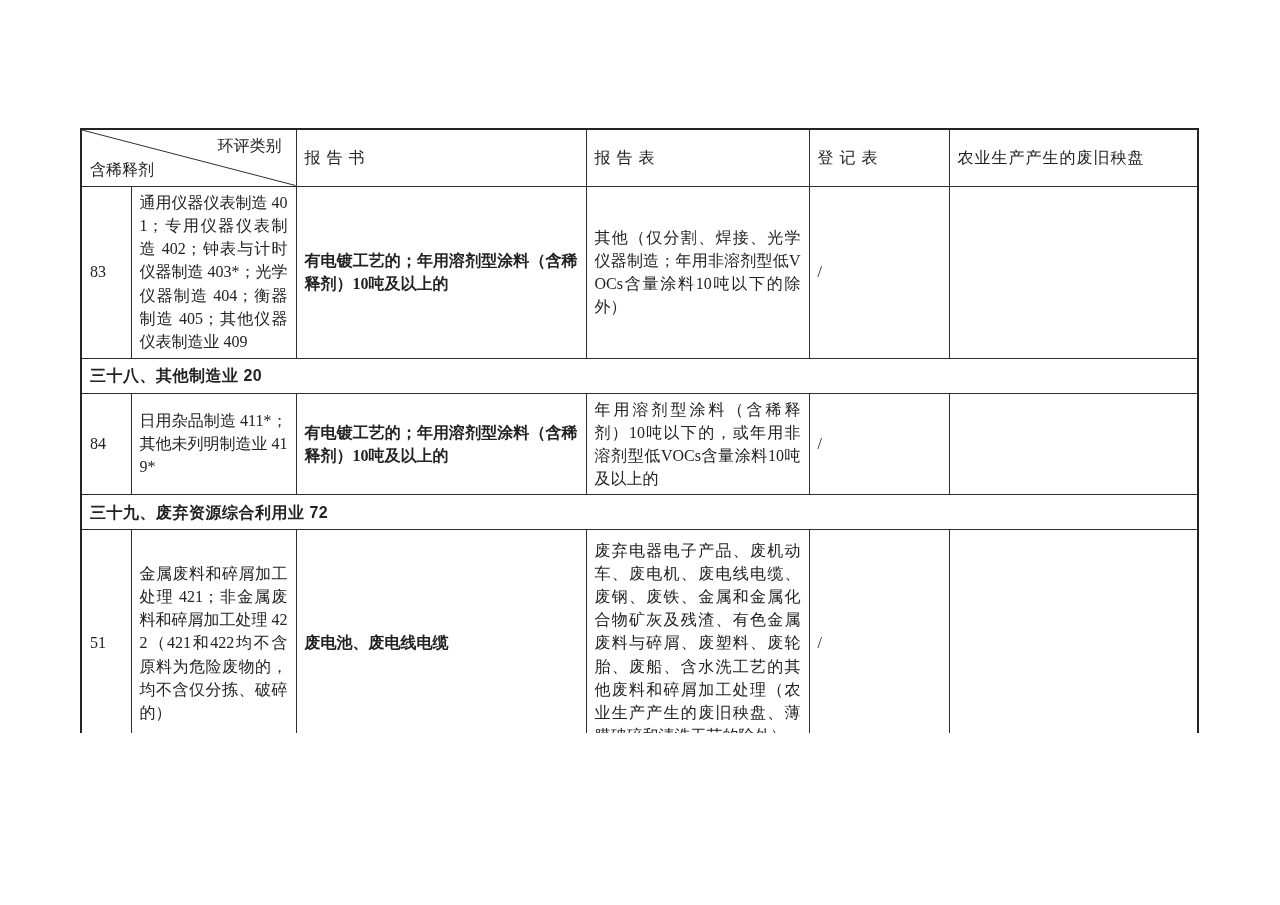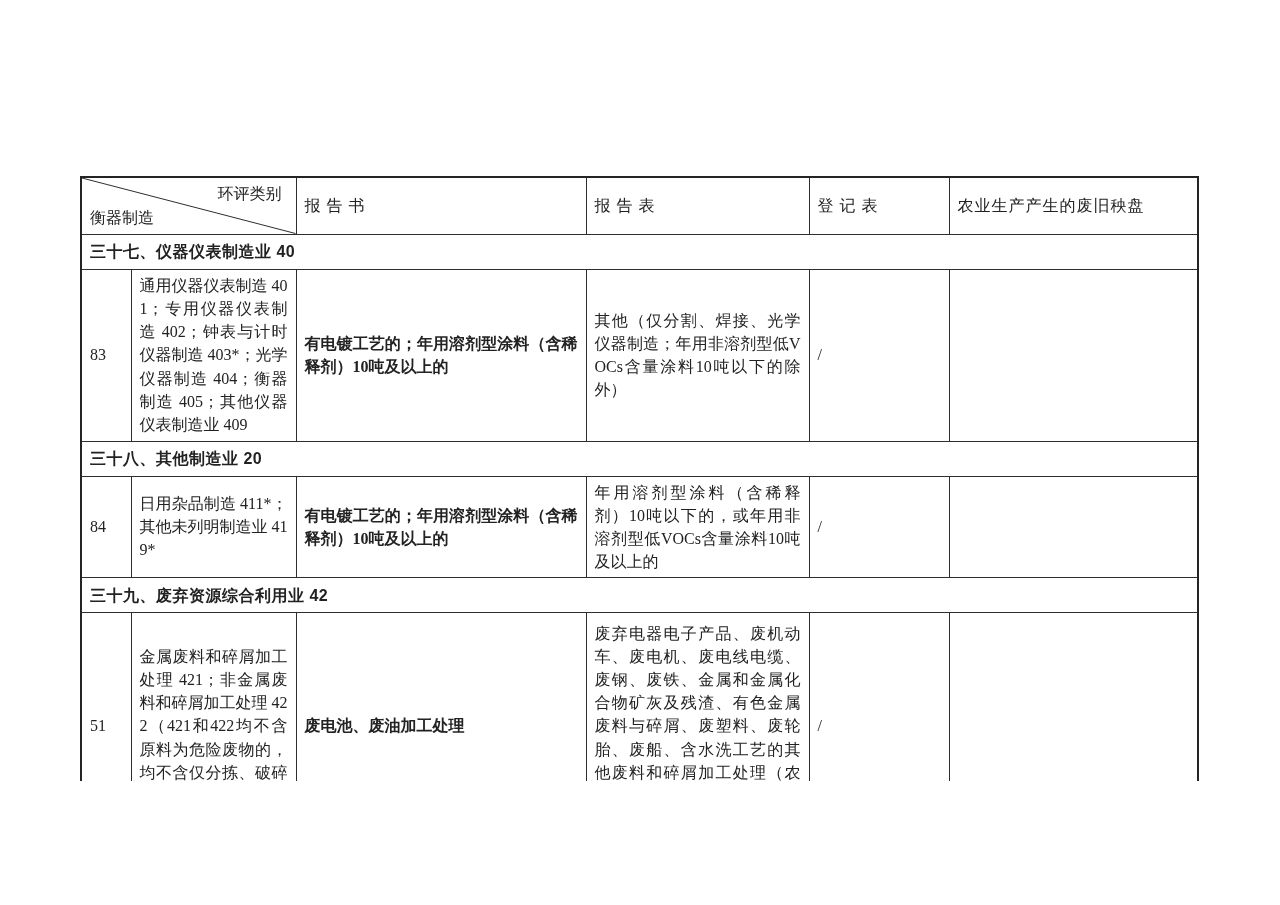--- a/index.html
+++ b/index.html
@@ -8,21 +8,20 @@
     background: #ffffff;
     font-family: "Liberation Serif", "DejaVu Serif", serif;
     color: #222222;
   }
   .page {
     position: relative;
     width: 1280px;
     height: 733px;
     background: #ffffff;
     overflow: hidden;
-    margin-top: 48px;
   }
   table.doc-table {
     position: absolute;
     left: 80px;
     top: 128px;
     width: 1117px;
     border-collapse: collapse;
     table-layout: fixed;
     border: 2px solid #242424;
   }
@@ -144,32 +143,29 @@
     </colgroup>
 
     <tbody>
         <tr class="hdr">
       <td class="corner" colspan="2">
         <div class="corner-inner">
           <svg class="corner-svg" viewBox="0 0 215 57" preserveAspectRatio="none">
             <line x1="0" y1="0" x2="215" y2="57" stroke="#2e2e2e" stroke-width="1" vector-effect="non-scaling-stroke"></line>
           </svg>
           <span class="corner-top">环评类别</span>
-          <span class="corner-bottom">衡器制造</span>
+          <span class="corner-bottom">含稀释剂</span>
         </div>
       </td>
       <td class="hdr-cell">报 告 书</td>
       <td class="hdr-cell">报 告 表</td>
       <td class="hdr-cell">登 记 表</td>
       <td class="hdr-cell">农业生产产生的废旧秧盘</td>
     </tr>
 
-    <tr class="section-row">
-      <td class="section-cell" colspan="6">三十七、仪器仪表制造业 40</td>
-    </tr>
 
     <tr class="r83">
       <td class="num">83</td>
       <td class="category">通用仪器仪表制造 401；专用仪器仪表制造 402；钟表与计时仪器制造 403*；光学仪器制造 404；衡器制造 405；其他仪器仪表制造业 409</td>
       <td class="report-book">有电镀工艺的；年用溶剂型涂料（含稀释剂）10吨及以上的</td>
       <td class="report-form">其他（仅分割、焊接、光学仪器制造；年用非溶剂型低VOCs含量涂料10吨以下的除外）</td>
       <td class="registration">/</td>
       <td class="meaning"></td>
     </tr>
 
@@ -180,27 +176,27 @@
     <tr class="r84">
       <td class="num">84</td>
       <td class="category">日用杂品制造 411*；其他未列明制造业 419*</td>
       <td class="report-book">有电镀工艺的；年用溶剂型涂料（含稀释剂）10吨及以上的</td>
       <td class="report-form">年用溶剂型涂料（含稀释剂）10吨以下的，或年用非溶剂型低VOCs含量涂料10吨及以上的</td>
       <td class="registration">/</td>
       <td class="meaning"></td>
     </tr>
 
     <tr class="section-row">
-      <td class="section-cell" colspan="6">三十九、废弃资源综合利用业 42</td>
+      <td class="section-cell" colspan="6">三十九、废弃资源综合利用业 72</td>
     </tr>
 
     <tr class="r85">
       <td class="num">51</td>
       <td class="category">金属废料和碎屑加工处理 421；非金属废料和碎屑加工处理 422（421和422均不含原料为危险废物的，均不含仅分拣、破碎的）</td>
-      <td class="report-book">废电池、废油加工处理</td>
+      <td class="report-book">废电池、废电线电缆</td>
       <td class="report-form">废弃电器电子产品、废机动车、废电机、废电线电缆、废钢、废铁、金属和金属化合物矿灰及残渣、有色金属废料与碎屑、废塑料、废轮胎、废船、含水洗工艺的其他废料和碎屑加工处理（农业生产产生的废旧秧盘、薄膜破碎和清洗工艺的除外）</td>
       <td class="registration">/</td>
       <td class="meaning"></td>
     </tr>
   </tbody>
     </table>
 
   <div class="page-number">— 22 —</div>
 
   <div class="watermark">

